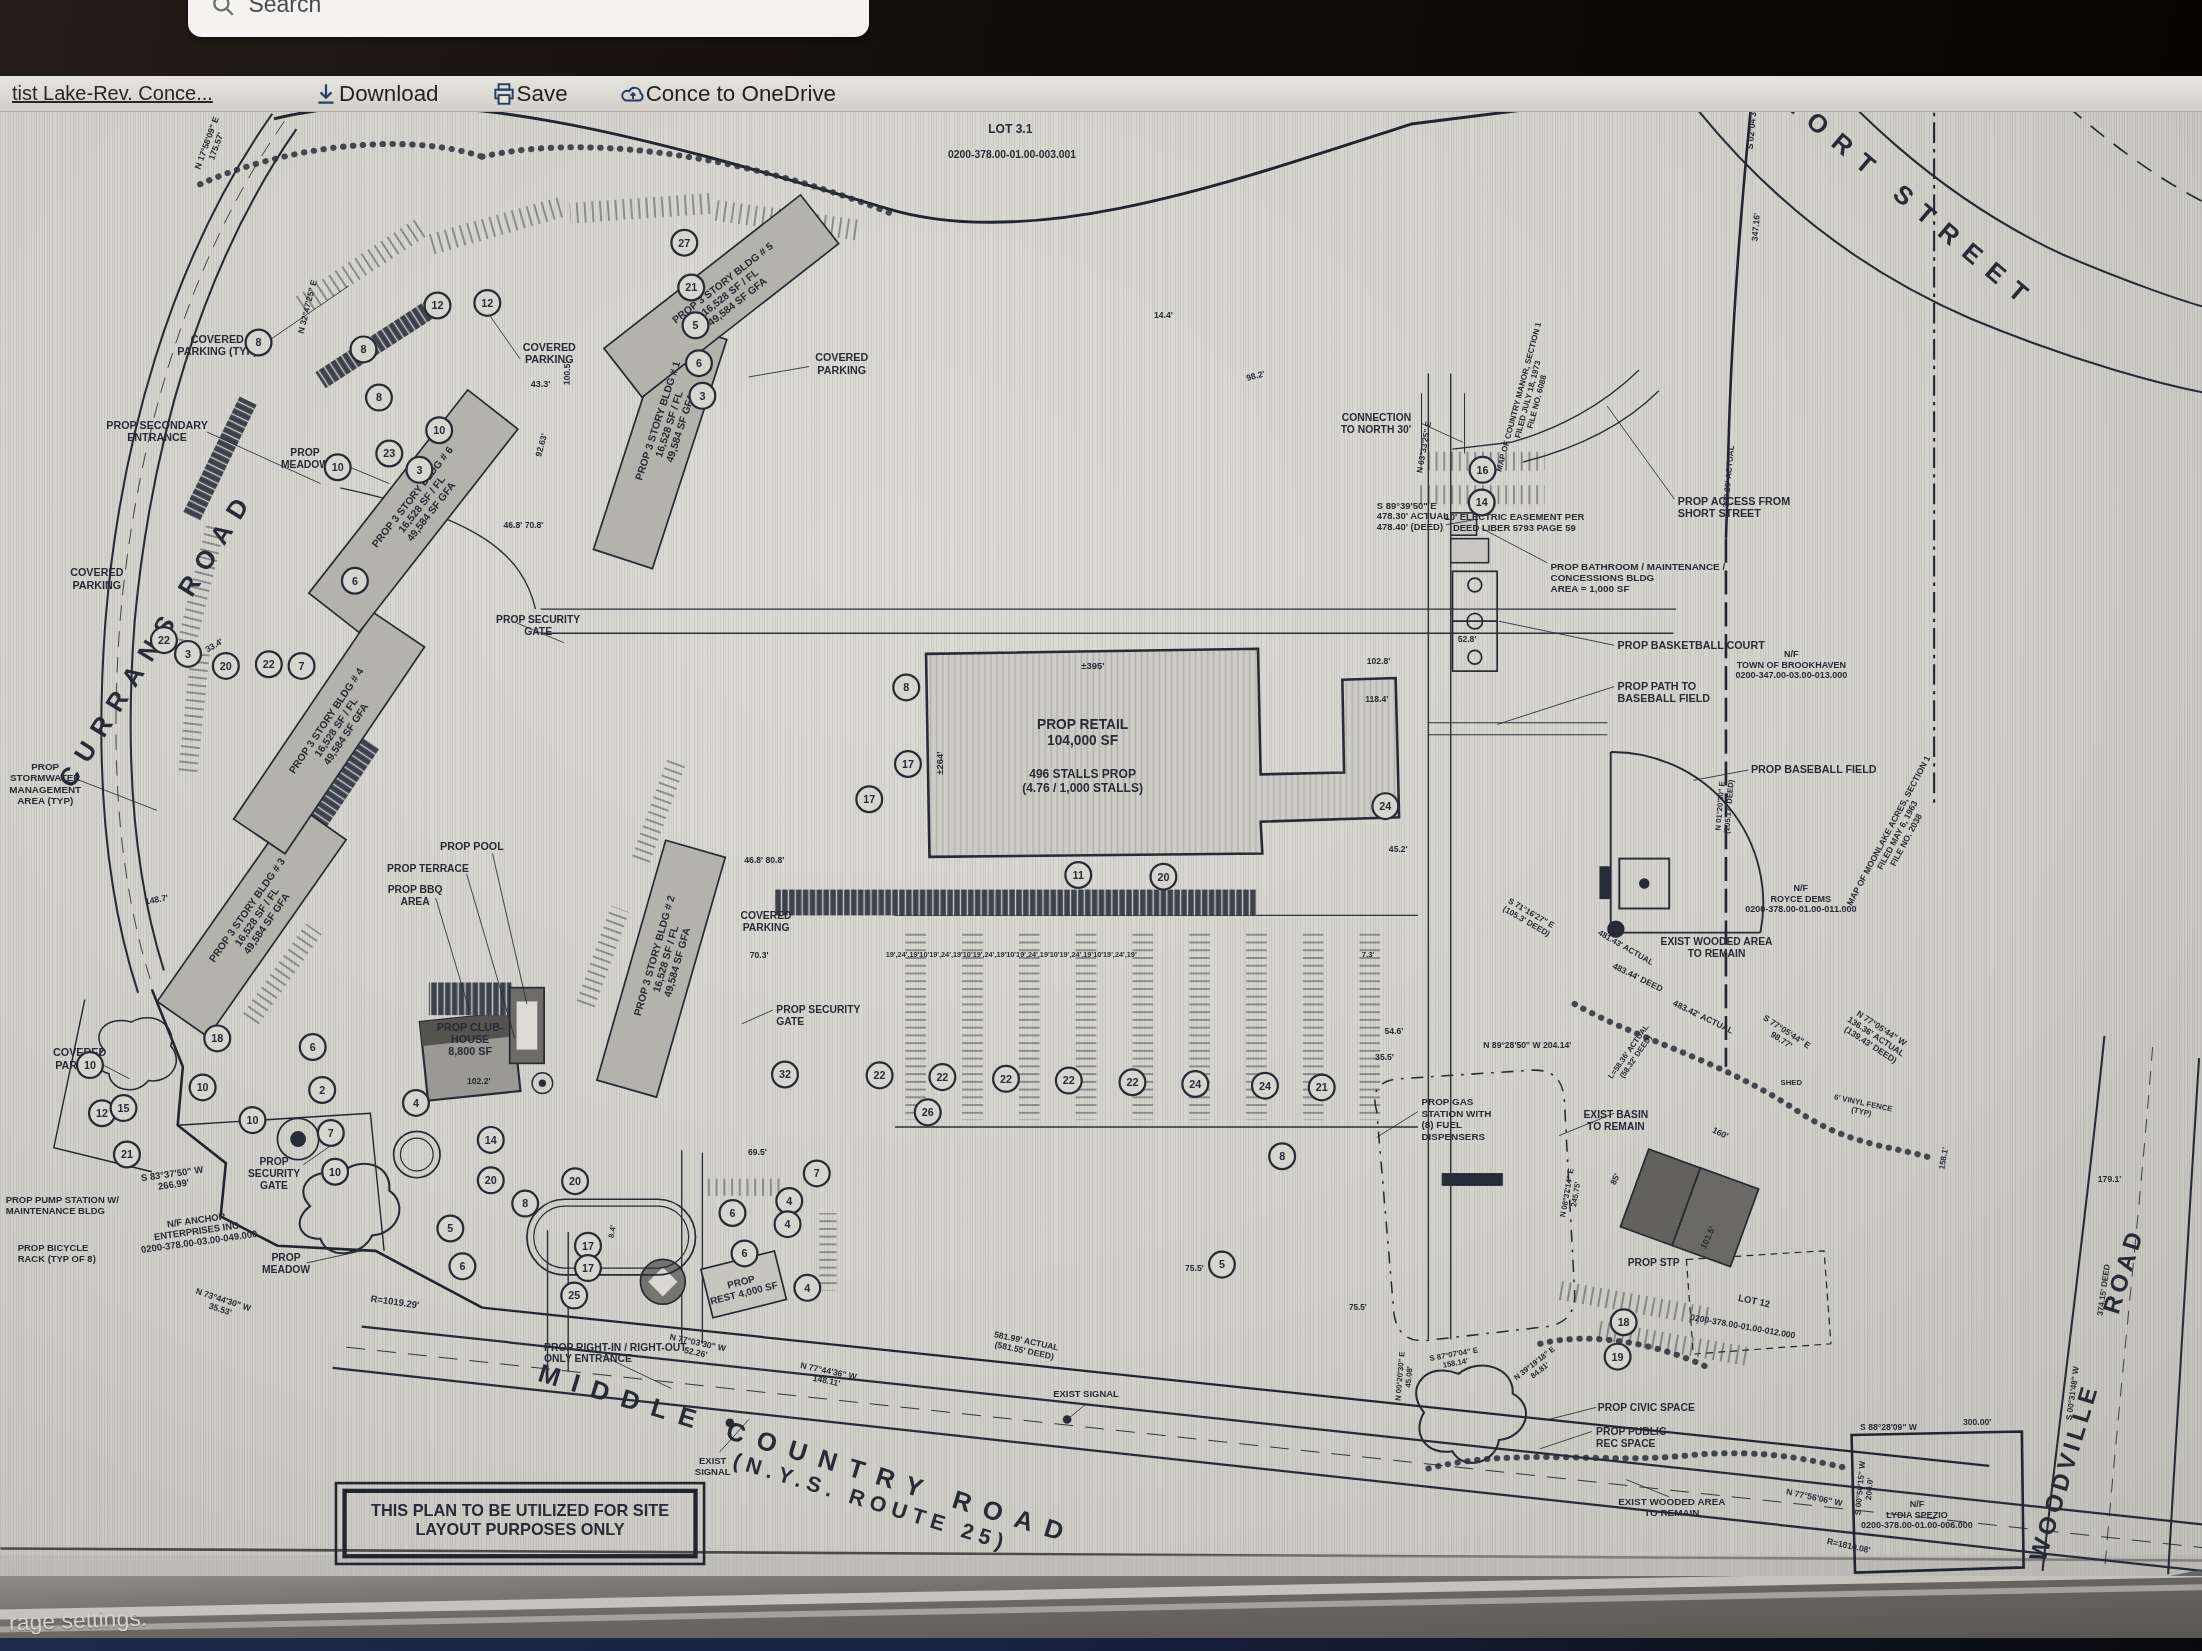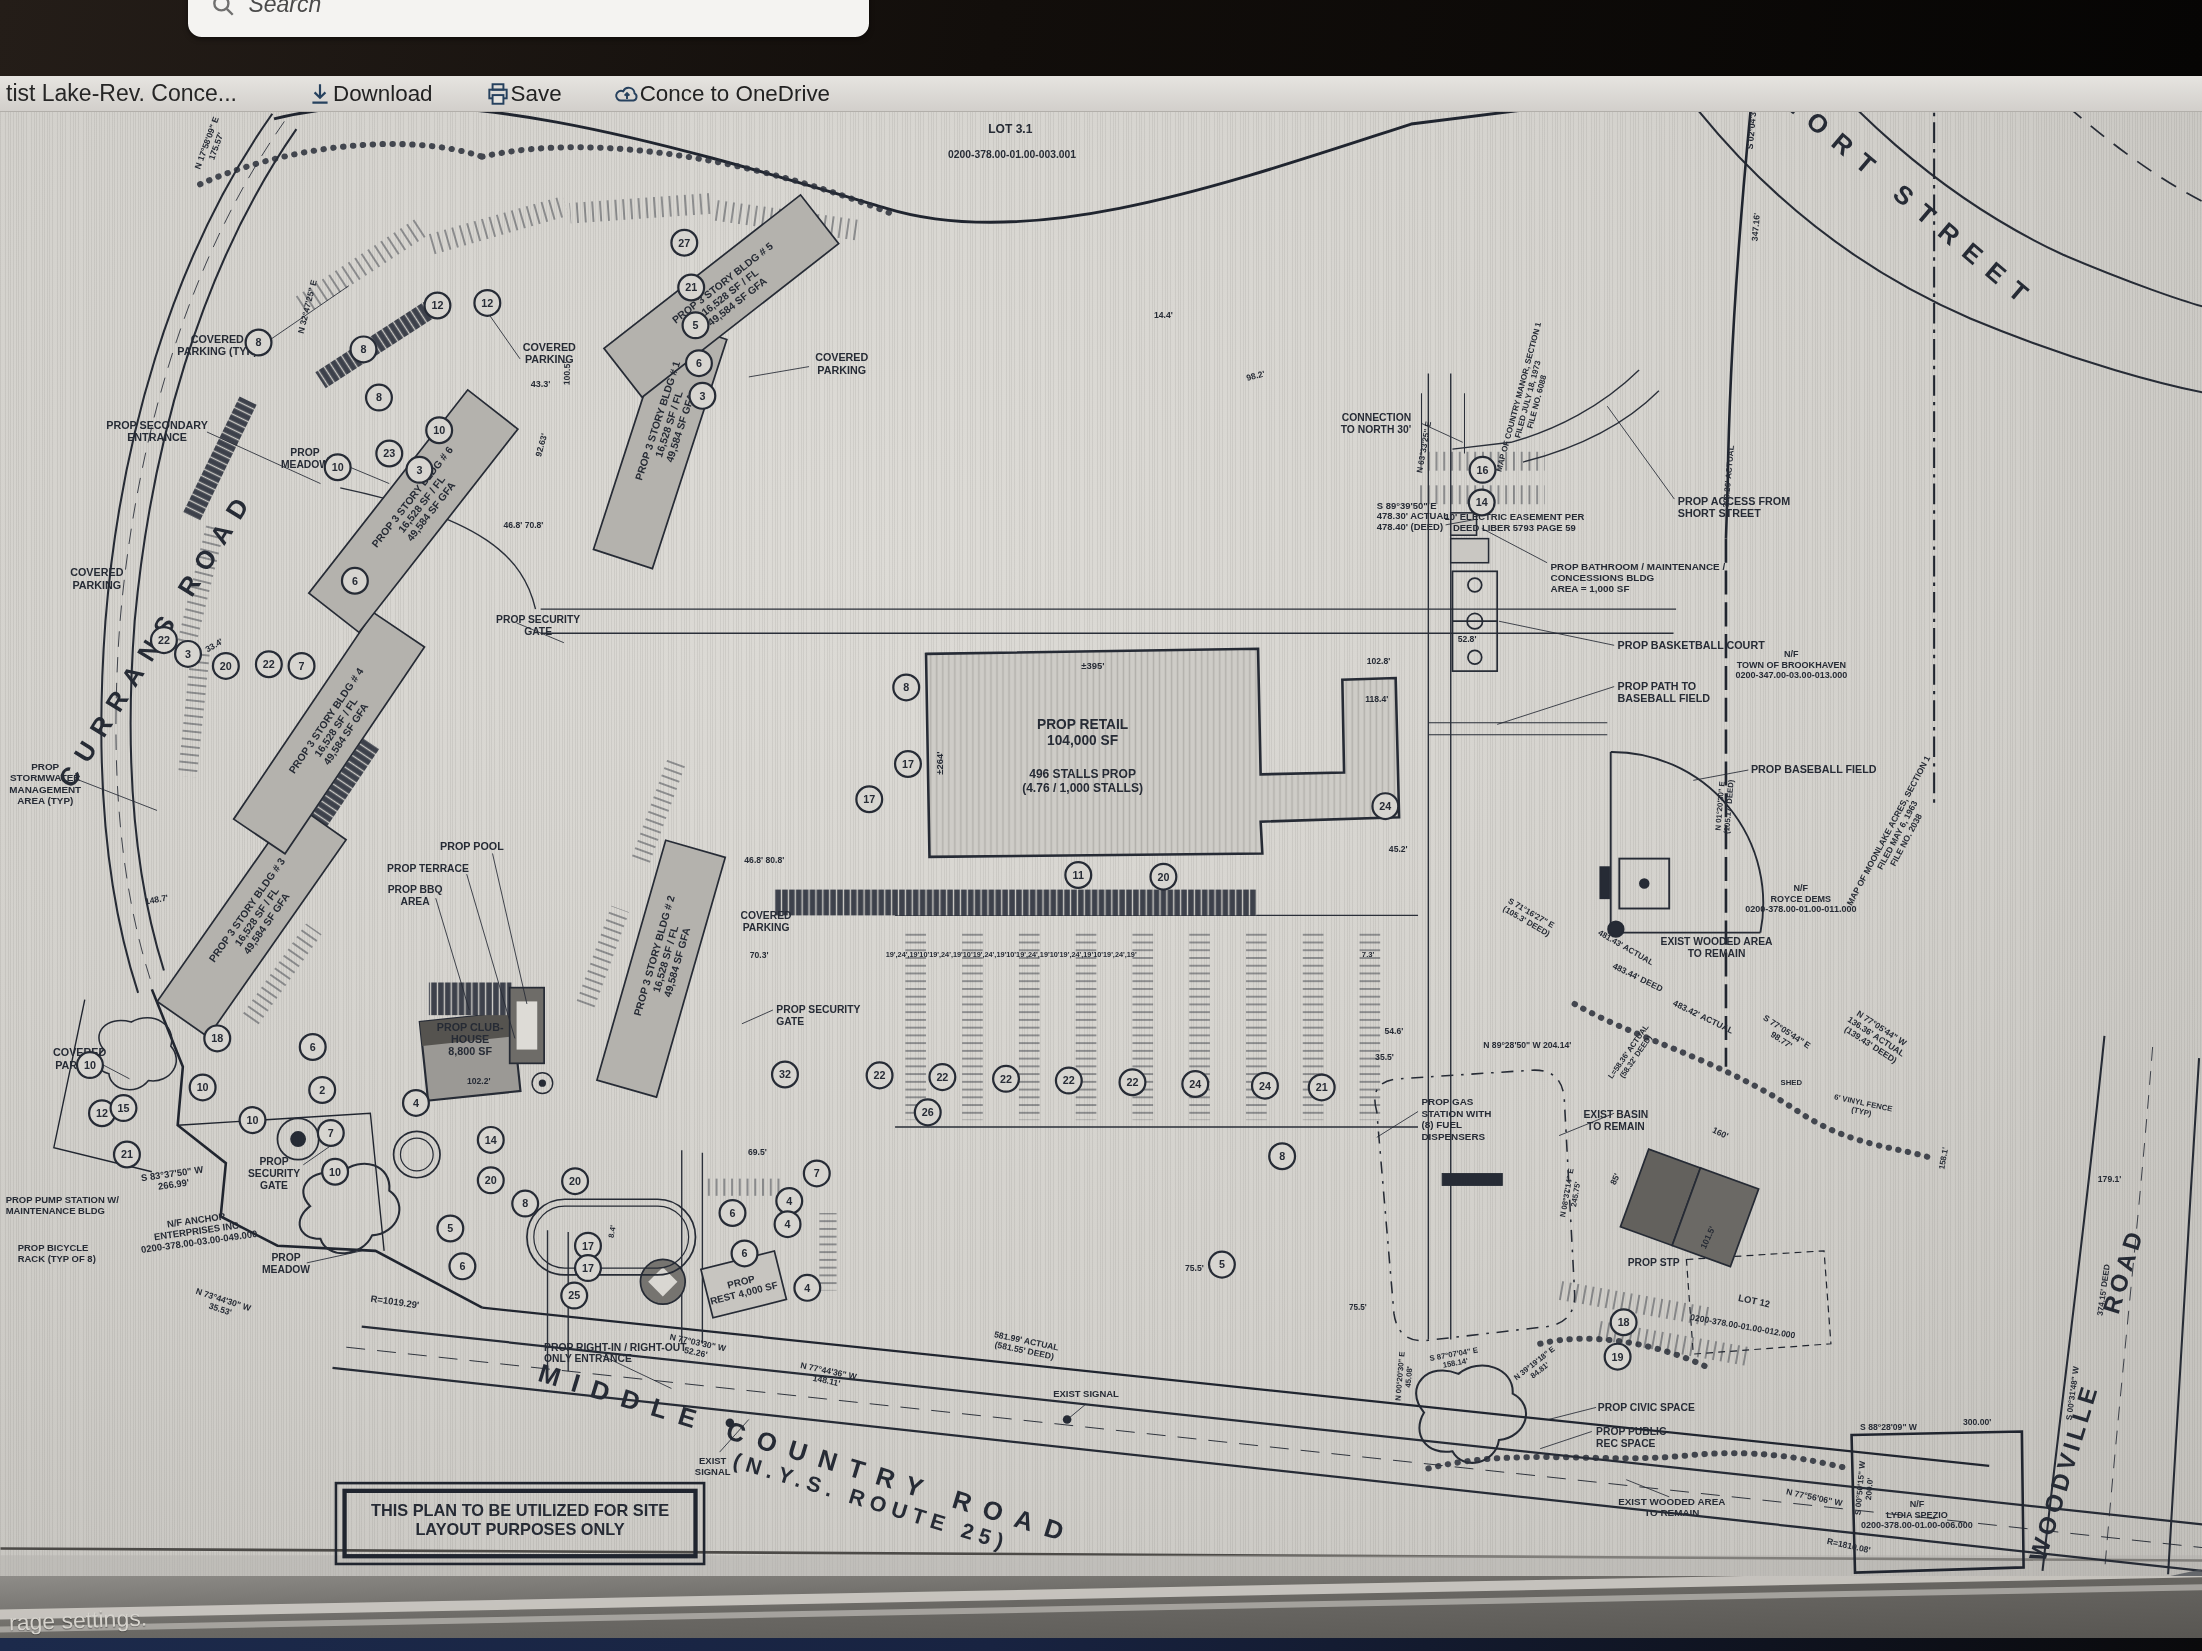--- a/index.html
+++ b/index.html
@@ -2,34 +2,34 @@
 <html style="font-size:13.8px"><head>
 <meta charset="utf-8">
 <style>
   html,body{margin:0;padding:0;background:#0b0a09;}
   *{box-sizing:border-box;}
   #app{position:relative;width:2203px;height:1652px;overflow:hidden;
        font-family:"Liberation Sans",sans-serif;background:#17120f;}
 
   
   .topbar{position:absolute;left:0;top:0;width:2203px;height:76px;
-          background:linear-gradient(100deg,#241d18 0%,#120e0b 45%,#060504 100%);font-style:italic;}
+          background:linear-gradient(100deg,#241d18 0%,#120e0b 45%,#060504 100%);}
   .search-pill{position:absolute;left:188px;top:-27.5px;width:681px;height:64px;
           background:#f4f3f1;border-radius:13.8px;display:flex;align-items:center;
           padding-left:22.4px;box-shadow:0 1.7px 5.2px rgba(0,0,0,.5);}
   .search-pill .mag{width:26px;height:26px;margin-right:12px;opacity:.75;}
   .search-pill span{font-size:23px;color:#4a4a4a;}
 
   
   .toolbar{position:absolute;left:0;top:76px;width:2203px;height:36px;
            background:linear-gradient(180deg,#e6e4e0,#d2cfcb);
            border-bottom:0.9px solid #b2afaa;display:flex;align-items:center;
            color:#1e1e1e;}
-  .doc-title{font-size:23px;color:#262626;margin-left:6px;width:301px;
-             white-space:nowrap;overflow:hidden;}
+  .doc-title{font-size:20px;color:#262626;margin-left:12px;width:301px;
+             white-space:nowrap;overflow:hidden;text-decoration:underline;}
   .tb-btn{display:flex;align-items:center;gap:0;font-size:22.4px;color:#222;
           margin-right:52px;cursor:default;}
   .tb-btn svg{width:26px;height:26px;}
   .tb-btn.dl{margin-left:0px;}
 
   
   .viewer{position:absolute;left:0;top:112px;width:2203px;height:1464px;
           background:
             repeating-linear-gradient(90deg,rgba(90,88,84,.10) 0 0.9px,rgba(255,255,255,0) 0.9px 2.6px),
             radial-gradient(ellipse at 40% 30%,#dddbd6 0%,#d3d1cc 55%,#c2c0bb 100%);}

